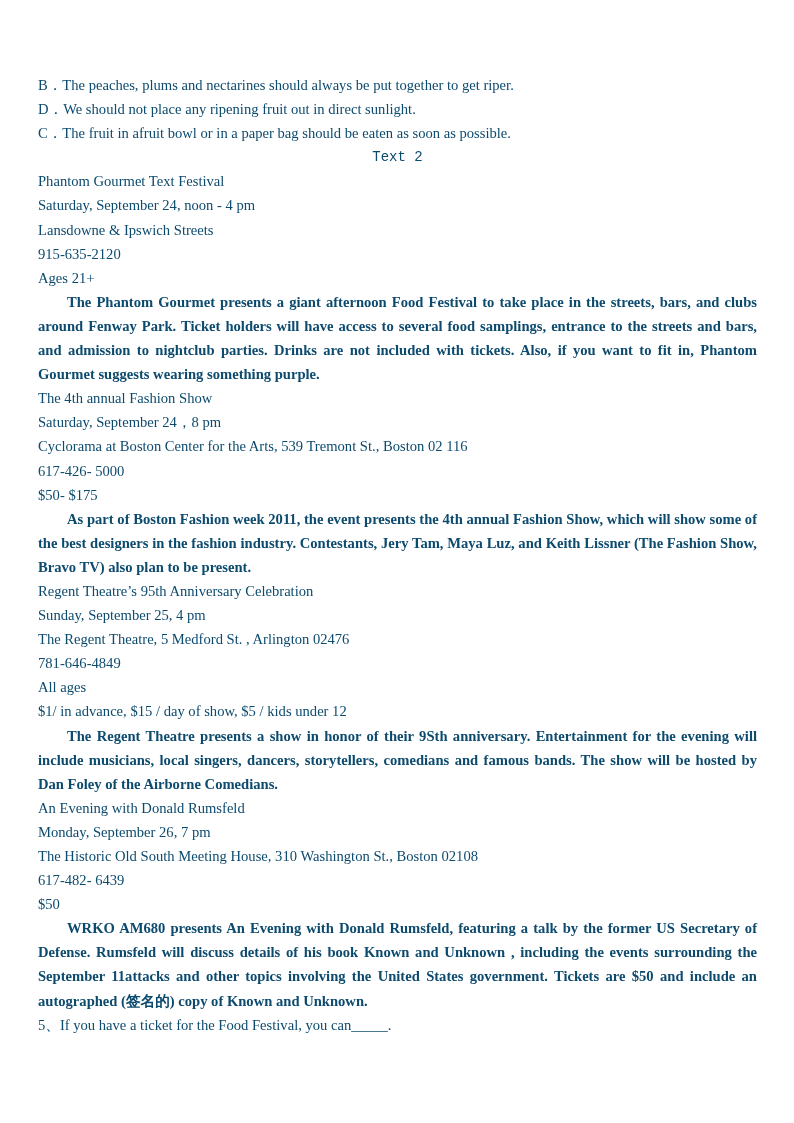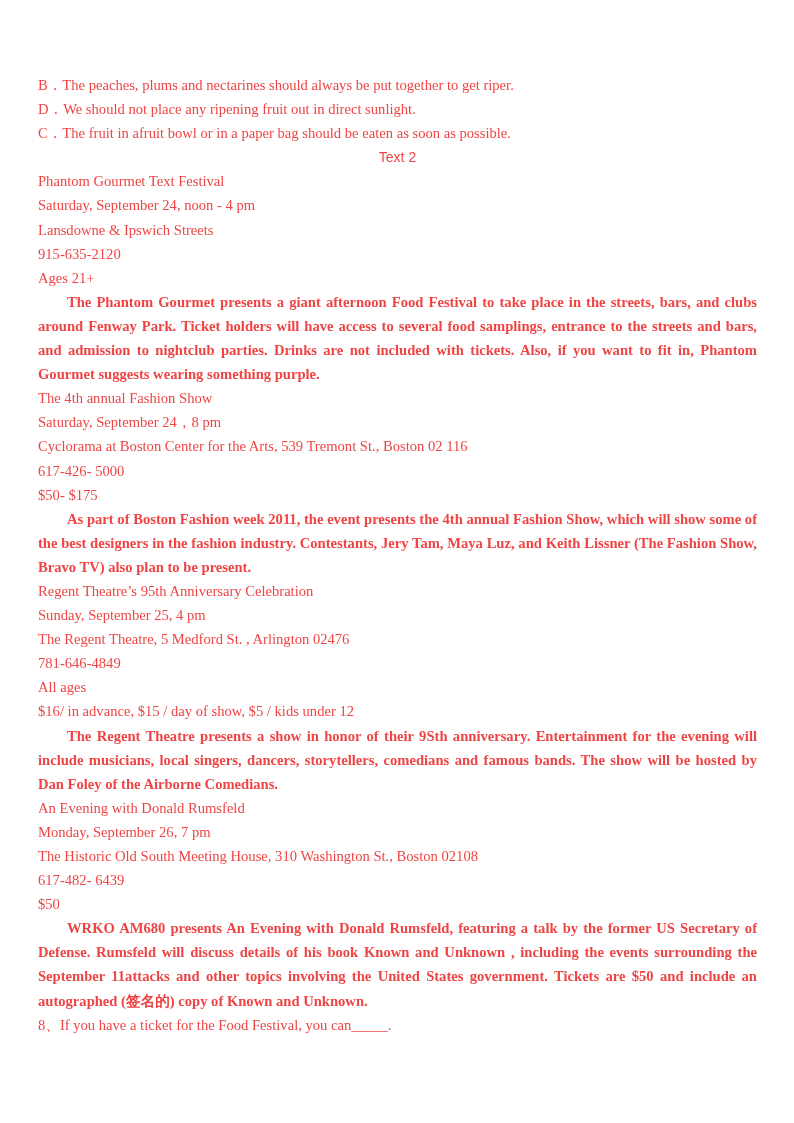--- a/index.html
+++ b/index.html
@@ -9,42 +9,42 @@
   }
   .page {
     position: relative;
     width: 794px;
     height: 1123px;
     background: #ffffff;
     box-sizing: border-box;
     overflow: hidden;
     font-family: "Liberation Serif", serif;
     font-size: 14.6px;
-    color: #ef4444;
+    color: #0c4a6e;
   }
   .content {
     position: absolute;
     top: 73px;
     left: 38px;
     right: 37px;
   }
   .line {
     line-height: 24.1px;
     white-space: pre-wrap;
   }
   .para {
     line-height: 24.1px;
     text-align: justify;
     text-indent: 29px;
     font-weight: bold;
   }
   .center {
     line-height: 24.1px;
     text-align: center;
-    font-family: Liberation Sans, sans-serif;
+    font-family: Liberation Mono, monospace;
     font-size: 14px;
   }
 </style>
 </head>
 <body>
 
 <div class="page">
   <div class="content" id="doc-content">
       <div class="line">B．The peaches, plums and nectarines should always be put together to get riper.</div>
       <div class="line">D．We should not place any ripening fruit out in direct sunlight.</div>
@@ -60,23 +60,23 @@
       <div class="line">Saturday, September 24，8 pm</div>
       <div class="line">Cyclorama at Boston Center for the Arts, 539 Tremont St., Boston 02 116</div>
       <div class="line">617-426- 5000</div>
       <div class="line">$50- $175</div>
       <div class="para">As part of Boston Fashion week 2011, the event presents the 4th annual Fashion Show, which will show some of the best designers in the fashion industry. Contestants, Jery Tam, Maya Luz, and Keith Lissner (The Fashion Show, Bravo TV) also plan to be present.</div>
       <div class="line">Regent Theatre’s 95th Anniversary Celebration</div>
       <div class="line">Sunday, September 25, 4 pm</div>
       <div class="line">The Regent Theatre, 5 Medford St. , Arlington 02476</div>
       <div class="line">781-646-4849</div>
       <div class="line">All ages</div>
-      <div class="line">$16/ in advance, $15 / day of show, $5 / kids under 12</div>
+      <div class="line">$1/ in advance, $15 / day of show, $5 / kids under 12</div>
       <div class="para">The Regent Theatre presents a show in honor of their 9Sth anniversary. Entertainment for the evening will include musicians, local singers, dancers, storytellers, comedians and famous bands. The show will be hosted by Dan Foley of the Airborne Comedians.</div>
       <div class="line">An Evening with Donald Rumsfeld</div>
       <div class="line">Monday, September 26, 7 pm</div>
       <div class="line">The Historic Old South Meeting House, 310 Washington St., Boston 02108</div>
       <div class="line">617-482- 6439</div>
       <div class="line">$50</div>
       <div class="para">WRKO AM680 presents An Evening with Donald Rumsfeld, featuring a talk by the former US Secretary of Defense. Rumsfeld will discuss details of his book Known and Unknown , including the events surrounding the September 11attacks and other topics involving the United States government. Tickets are $50 and include an autographed (签名的) copy of Known and Unknown.</div>
-      <div class="line">8、If you have a ticket for the Food Festival, you can_____.</div>
+      <div class="line">5、If you have a ticket for the Food Festival, you can_____.</div>
     </div>
 </div>
 
 </body></html>

